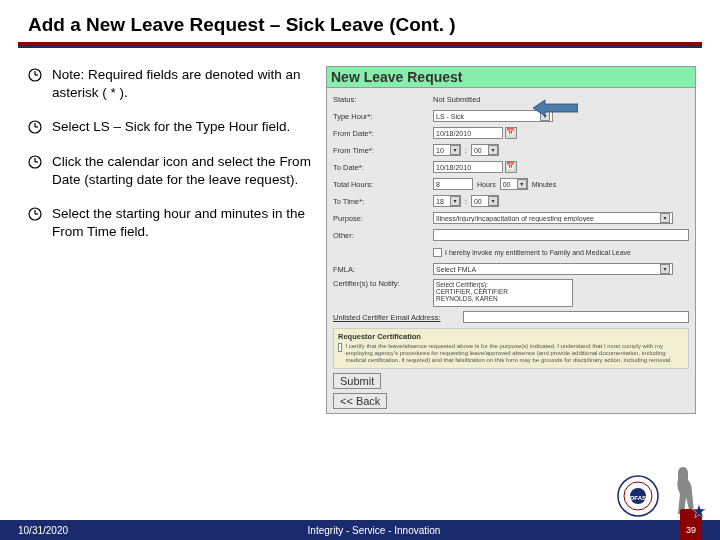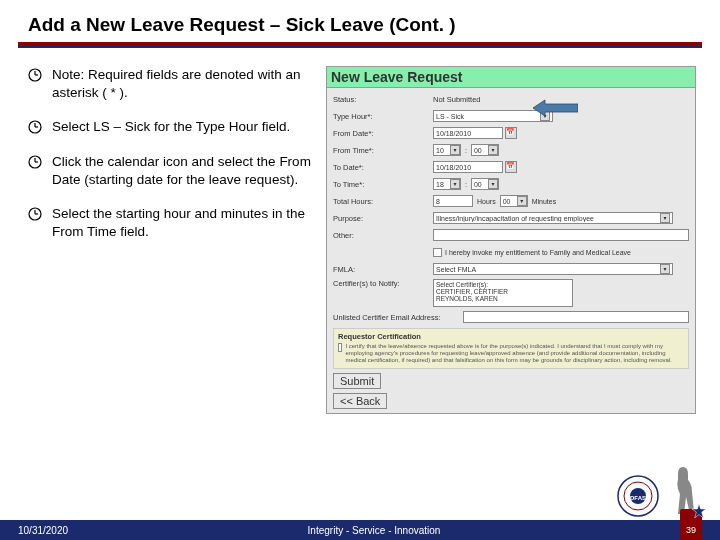--- a/index.html
+++ b/index.html
@@ -139,43 +139,43 @@
             </div>
           </div>
           <div class="form-row">
             <div class="form-label">To Date*:</div>
             <div class="date-row">
               <div class="date-input">10/18/2010</div>
               <div class="cal-icon">📅</div>
             </div>
           </div>
           <div class="form-row">
-            <div class="form-label">To Time*:</div>
-            <div class="date-row">
-              <div class="time-sel">
-                  <span>18</span>
-                  <span class="sel-arrow">▾</span>
-                </div>
-              <span class="time-sep">:</span>
-              <div class="time-sel">
-                  <span>00</span>
-                  <span class="sel-arrow">▾</span>
-                </div>
-            </div>
-          </div>
-          <div class="form-row">
             <div class="form-label">Total Hours:</div>
             <div class="hours-row">
               <div class="hours-input">8</div>
               <span class="hours-label">Hours</span>
               <div class="time-sel">
                   <span>00</span>
                   <span class="sel-arrow">▾</span>
                 </div>
               <span class="hours-label">Minutes</span>
+            </div>
+          </div>
+          <div class="form-row">
+            <div class="form-label">To Time*:</div>
+            <div class="date-row">
+              <div class="time-sel">
+                  <span>18</span>
+                  <span class="sel-arrow">▾</span>
+                </div>
+              <span class="time-sep">:</span>
+              <div class="time-sel">
+                  <span>00</span>
+                  <span class="sel-arrow">▾</span>
+                </div>
             </div>
           </div>
           <div class="form-row">
             <div class="form-label">Purpose:</div>
             <div class="form-select" style="width:240px;">
               <span style="overflow:hidden;white-space:nowrap;">Illness/injury/incapacitation of requesting employee</span>
               <span class="sel-arrow">▾</span>
             </div>
           </div>
           <div class="form-row">
@@ -198,21 +198,21 @@
           </div>
           <div class="form-row" style="align-items:flex-start;">
             <div class="form-label">Certifier(s) to Notify:</div>
             <div class="certifier-box">
               <div>Select Certifier(s):</div>
               <div>CERTIFIER, CERTIFIER</div>
               <div>REYNOLDS, KAREN</div>
             </div>
           </div>
           <div class="form-row">
-            <div class="form-label" style="width:130px;">Unlisted Certifier Email Address:</div>
+            <div class="form-label" style="width:130px;text-decoration:underline;">Unlisted Certifier Email Address:</div>
             <div class="form-input" style="width:210px;"></div>
           </div>
           <div class="cert-text">
             <div class="cert-title">Requestor Certification</div>
             <div class="cert-check">
               <div class="checkbox"></div>
               <div class="cert-body">I certify that the leave/absence requested above is for the purpose(s) indicated. I understand that I must comply with my employing agency's procedures for requesting leave/approved absence (and provide additional documentation, including medical certification, if required) and that falsification on this form may be grounds for disciplinary action, including removal.</div>
             </div>
           </div>
           <div class="buttons-row">

